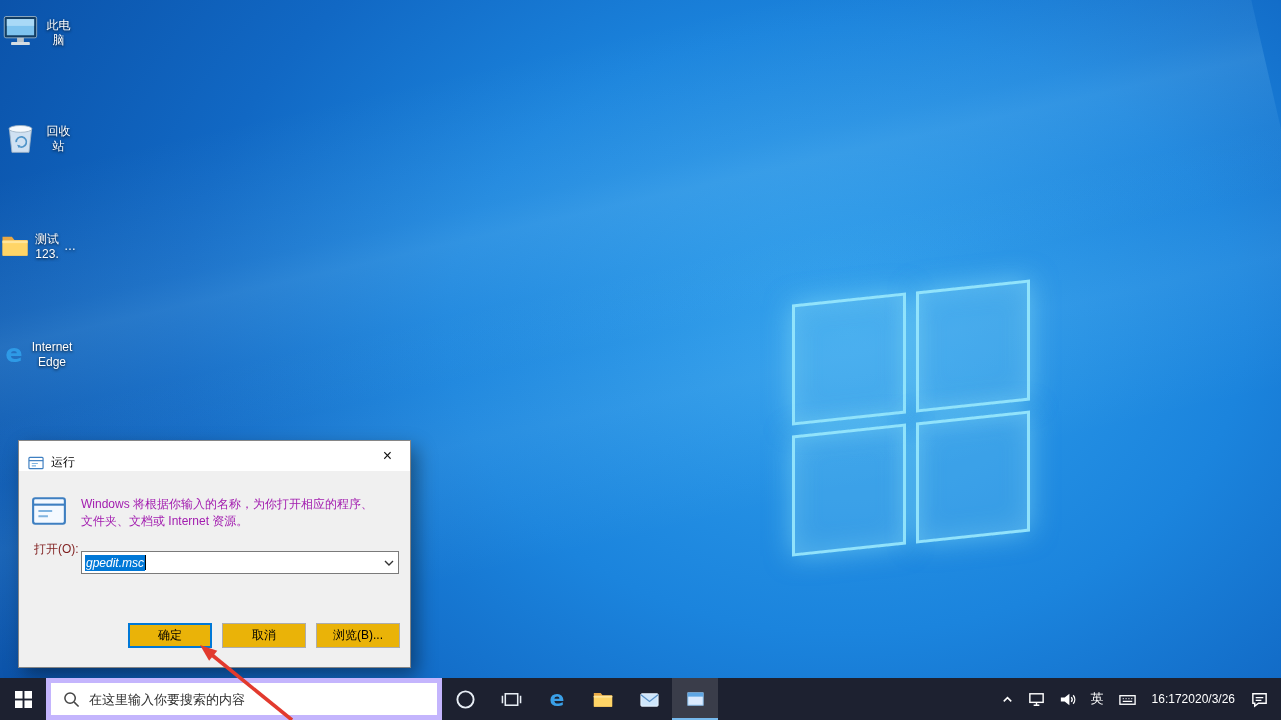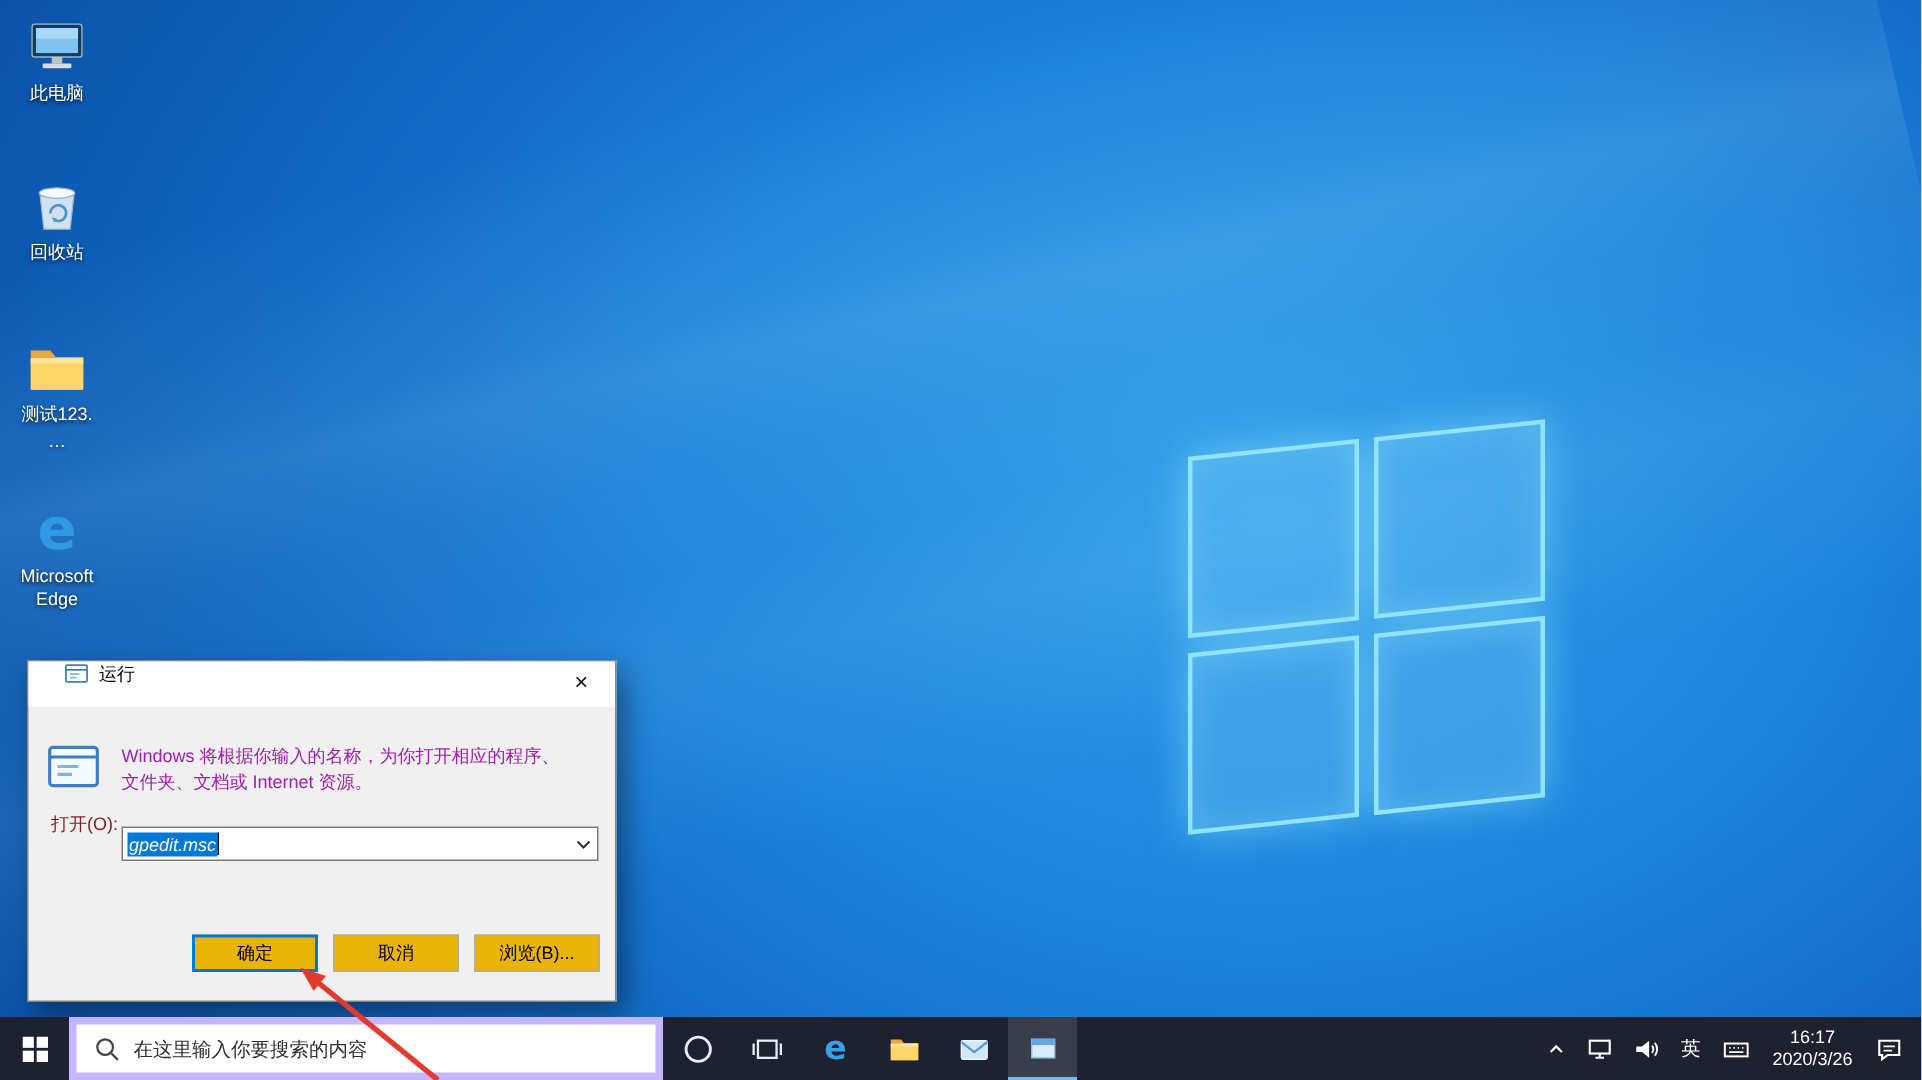--- a/index.html
+++ b/index.html
@@ -16,31 +16,31 @@
     background: linear-gradient(to bottom, transparent, rgba(160,225,255,0.10) 45%, rgba(160,225,255,0.16) 55%, transparent); }
   .beam2 { left: -120px; top: 270px; width: 1550px; height: 260px; transform: rotate(-13deg);
     background: linear-gradient(to bottom, transparent, rgba(160,225,255,0.10), transparent); }
 
   .win-logo { position: absolute; left: 792px; top: 292px; width: 238px; height: 252px;
     display: grid; grid-template-columns: 1fr 1fr; grid-template-rows: 1fr 1fr; gap: 10px;
     transform: skewY(-6deg); }
   .win-pane { border: 3px solid rgba(150,230,252,0.95); background: rgba(120,205,245,0.28);
     box-shadow: 0 0 26px rgba(140,225,250,0.55), inset 0 0 26px rgba(150,230,252,0.30); }
 
-  .desk-item { position: absolute; left: 0; width: 76px; display: flex; flex-direction: column;
+  .desk-item { position: absolute; left: 0; width: 76px; display: flex; 
     align-items: center; cursor: pointer; }
   .desk-item svg { width: 42px; height: 42px; }
   .desk-label { margin-top: 3px; font-size: 12px; color: #fff; text-align: center;
     text-shadow: 0 1px 3px rgba(0,0,0,0.85); line-height: 1.25; max-width: 72px; }
 
   .run-dialog { position: absolute; left: 18px; top: 440px; width: 393px; height: 228px;
     background: #f0f0f0; border: 1px solid #868686; box-shadow: 6px 8px 18px rgba(0,0,0,0.4);
     z-index: 5; }
-  .dlg-titlebar { height: 30px; background: #fff; display: flex; align-items: flex-start;
-    padding-left: 24px; position: relative; }
+  .dlg-titlebar { height: 30px; background: #fff; display: flex; align-items: flex-end;
+    padding-left: 9px; position: relative; }
   .dlg-titlebar svg { width: 16px; height: 16px; }
   .dlg-title { font-size: 12px; margin-left: 7px; color: #000; }
   .dlg-close { position: absolute; right: 0; top: 0; width: 45px; height: 29px;
     display: flex; align-items: center; justify-content: center; font-size: 16px; color: #111;
     cursor: pointer; background: transparent; border: none; }
   .dlg-icon { position: absolute; left: 12px; top: 52px; width: 36px; height: 36px; }
   .dlg-desc { position: absolute; left: 62px; top: 55px; width: 322px; font-size: 12px;
     color: #a21caf; line-height: 17px; }
   .dlg-open-label { position: absolute; left: 15px; top: 100px; font-size: 12px; color: #7f1d1d; }
   .combo { position: absolute; left: 62px; top: 110px; width: 318px; height: 23px;
@@ -69,21 +69,21 @@
     background: transparent; height: 100%; font-family: inherit; min-width: 0; }
   .tb-search input::placeholder { color: #2e2e2e; opacity: 1; }
   .tb-app { width: 46px; display: flex; align-items: center; justify-content: center; cursor: pointer; }
   .tb-app.active { background: rgba(255,255,255,0.13); box-shadow: inset 0 -2px 0 #76b9ed; }
   .tb-spacer { flex: 1; }
   .tray { display: flex; align-items: center; }
   .tray-item { display: flex; align-items: center; justify-content: center; height: 42px;
     padding: 0 6px; color: #fff; cursor: pointer; }
   .ime { font-size: 13px; padding: 0 8px; }
   .clock { text-align: center; font-size: 12px; line-height: 15px; color: #fff; padding: 0 9px;
-    cursor: pointer; display: flex; flex-direction: column; justify-content: center; }
+    cursor: pointer; display: flex; flex-direction: row; justify-content: center; }
 </style>
 </head>
 <body>
 
 <div class="screen">
   <div class="beam beam1"></div>
   <div class="beam beam2"></div>
 
   <div class="win-logo">
     <div class="win-pane"></div>
@@ -120,21 +120,21 @@
       <path d="M4 17 h40 v4 h-40 z" fill="#ffe59a"></path>
     </svg>
     <div class="desk-label">测试123.</div>
     <div class="desk-label">…</div>
   </div>
 
   <div class="desk-item" style="top:332px">
     <svg viewBox="0 0 48 48">
       <text x="24" y="39" font-size="44" font-weight="bold" text-anchor="middle" fill="#2e9ae6" font-family="DejaVu Sans, sans-serif">e</text>
     </svg>
-    <div class="desk-label">Microsoft Edge</div>
+    <div class="desk-label">Internet Edge</div>
   </div>
 
   <div class="run-dialog">
     <div class="dlg-titlebar">
       <svg viewBox="0 0 34 34">
         <rect x="2" y="5" width="30" height="24" rx="2" fill="#fff" stroke="#3e7fc1" stroke-width="2.5"></rect>
         <path d="M2 12 h30" stroke="#3e7fc1" stroke-width="2.5"></path>
         <path d="M8 18 h13 M8 23 h9" stroke="#7fb3e0" stroke-width="2.5"></path>
       </svg>
       <span class="dlg-title">运行</span>

